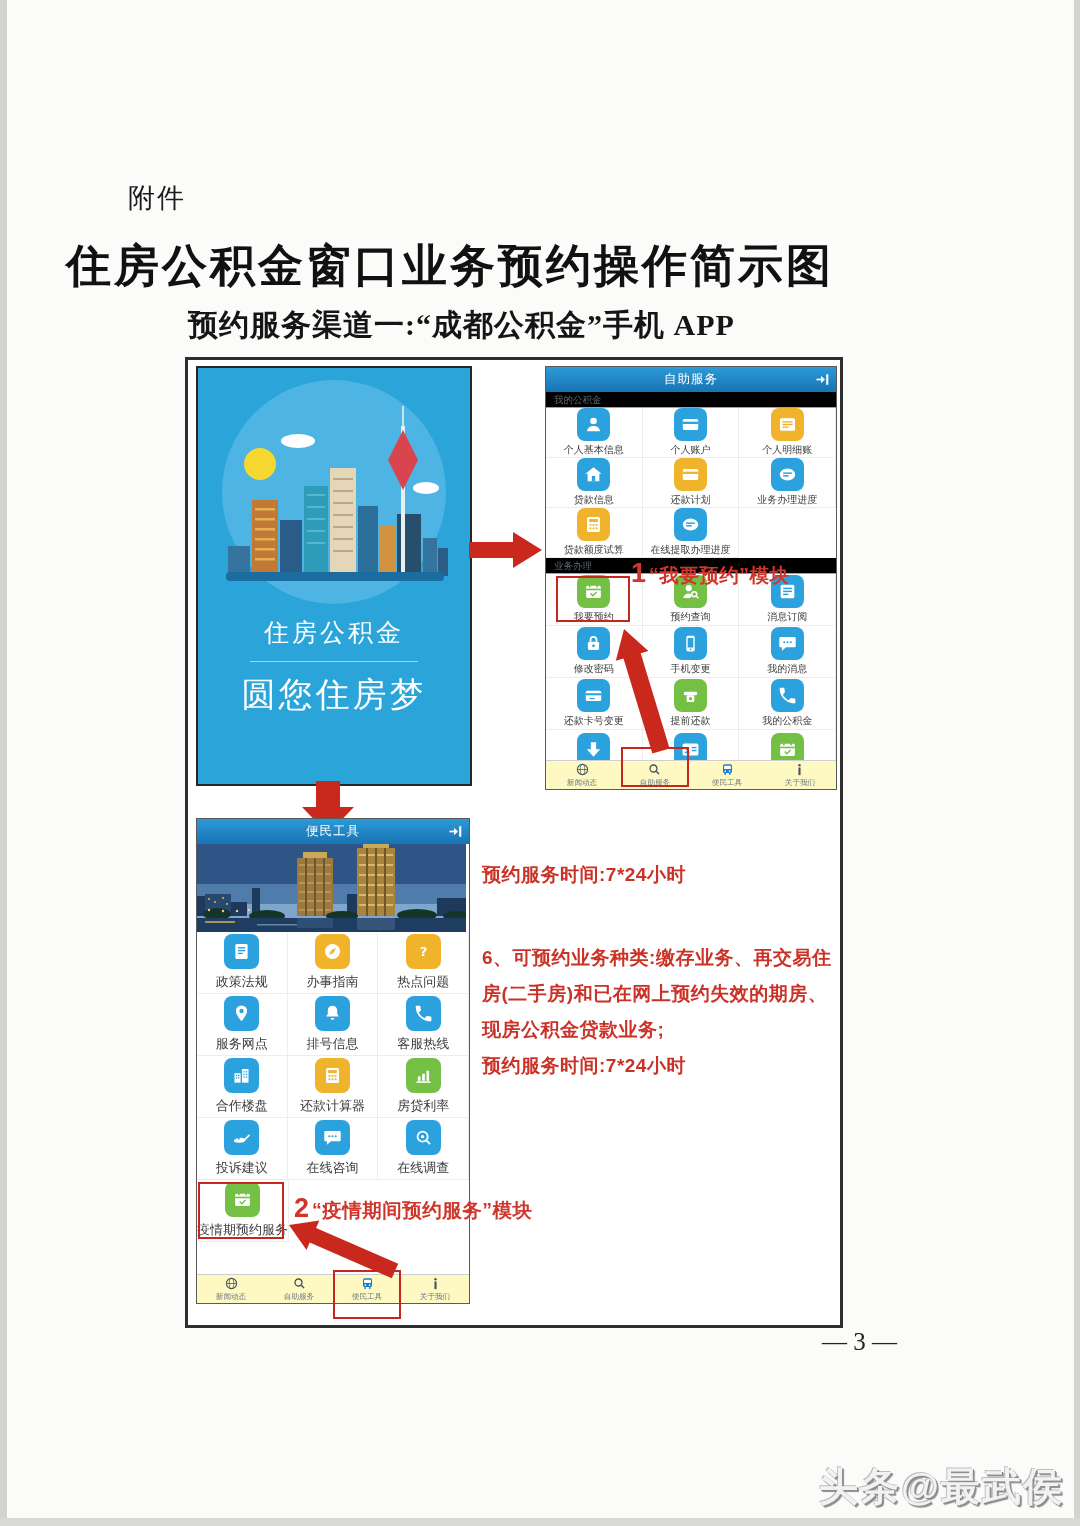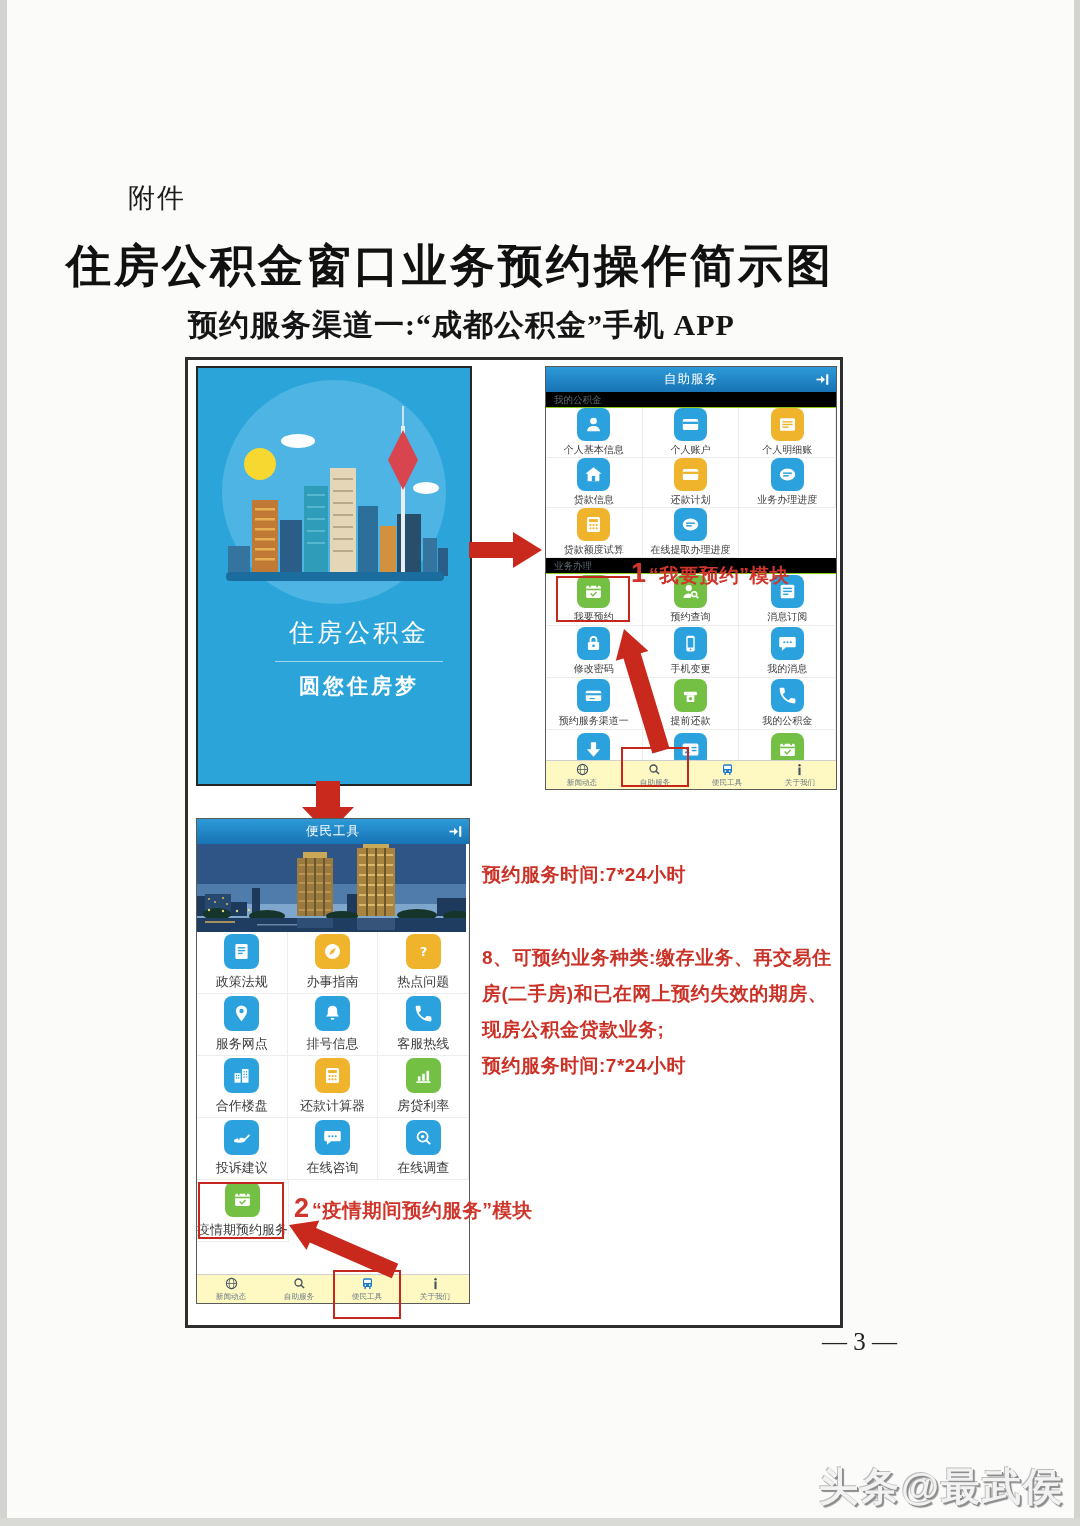--- a/index.html
+++ b/index.html
@@ -20,24 +20,24 @@
          color:#151515;letter-spacing:1px;}
 
   .doc-box{position:absolute;left:185px;top:357px;width:652px;height:965px;
            border:3px solid #2e2e2e;background:#fff;}
 
   .phone{position:absolute;background:#fff;display:flex;flex-direction:column;}
   .phone.splash{left:8px;top:6px;width:272px;height:416px;border:2px solid #262626;background:#2ba4da;}
   .phone.ss{left:357px;top:6px;width:290px;height:422px;border:1.5px solid #5a5a5a;}
   .phone.tools{left:8px;top:458px;width:272px;height:484px;border:1.5px solid #5a5a5a;}
 
-  .splash-text{position:absolute;left:0;top:248px;width:100%;text-align:center;color:#fff;padding-left:25px;}
+  .splash-text{position:absolute;left:0;top:248px;width:100%;text-align:center;color:#fff;}
   .splash-text .s1{font-size:25px;letter-spacing:3px;}
   .splash-text .sdiv{width:168px;height:1px;background:rgba(255,255,255,.55);margin:12px auto 10px;}
-  .splash-text .s2{font-size:21px;letter-spacing:3px;font-weight:bold;}
+  .splash-text .s2{font-size:34px;letter-spacing:3px;}
 
   .phone-hd{height:25px;flex:0 0 25px;background:linear-gradient(#2d9ad8,#1773b4);color:#fff;
             display:flex;align-items:center;justify-content:center;font-size:12.5px;position:relative;letter-spacing:1px;}
   .hd-arrow{position:absolute;right:5px;top:4px;width:17px;height:17px;display:block;}
 
   .sec-lbl{height:15px;flex:0 0 15px;line-height:15px;font-size:9.5px;color:#5d6c74;
            padding-left:8px;background:#000000;border-bottom:1px solid #84cc16;}
 
   .grid{display:grid;grid-template-columns:repeat(3,1fr);}
   .grid.g50{grid-auto-rows:50px;}
@@ -331,21 +331,21 @@
           <span class="cell-lbl">我的消息</span>
         </div>
         <div class="cell">
           <span class="ico" style="background:#2ba2de">
             <svg viewBox="0 0 24 24" width="21" height="21" fill="#fff">
               <rect x="3.2" y="6.6" width="17.6" height="11.8" rx="1.8"></rect>
               <rect fill="#2ba2de" x="3.2" y="9.4" width="17.6" height="2.4"></rect>
               <rect fill="#2ba2de" x="7.5" y="14.8" width="6" height="1.4"></rect>
             </svg>
           </span>
-          <span class="cell-lbl">预约服务渠道一</span>
+          <span class="cell-lbl">还款卡号变更</span>
         </div>
         <div class="cell">
           <span class="ico" style="background:#74c044">
             <svg viewBox="0 0 24 24" width="21" height="21" fill="#fff">
               <rect x="4.4" y="7.6" width="15.2" height="4.2" rx="1.4"></rect>
               <rect x="7.6" y="11.8" width="8.8" height="7.6" rx="1.2"></rect>
               <circle fill="#74c044" cx="12" cy="15.6" r="1.8"></circle>
             </svg>
           </span>
           <span class="cell-lbl">提前还款</span>
@@ -722,19 +722,19 @@
     </svg>
   </div>
 
   <div class="ann label2">
     <span class="num">2</span>
     <span class="txt">“疫情期间预约服务”模块</span>
   </div>
 
   <div class="info">
     <p class="gap">预约服务时间:7*24小时</p>
-    <p>8、可预约业务种类:缴存业务、再交易住房(二手房)和已在网上预约失效的期房、现房公积金贷款业务;</p>
+    <p>6、可预约业务种类:缴存业务、再交易住房(二手房)和已在网上预约失效的期房、现房公积金贷款业务;</p>
     <p>预约服务时间:7*24小时</p>
   </div>
 </div>
 
 <div class="pageno">— 3 —</div>
 <div class="wm">头条@最武侯</div>
 
 </body></html>

